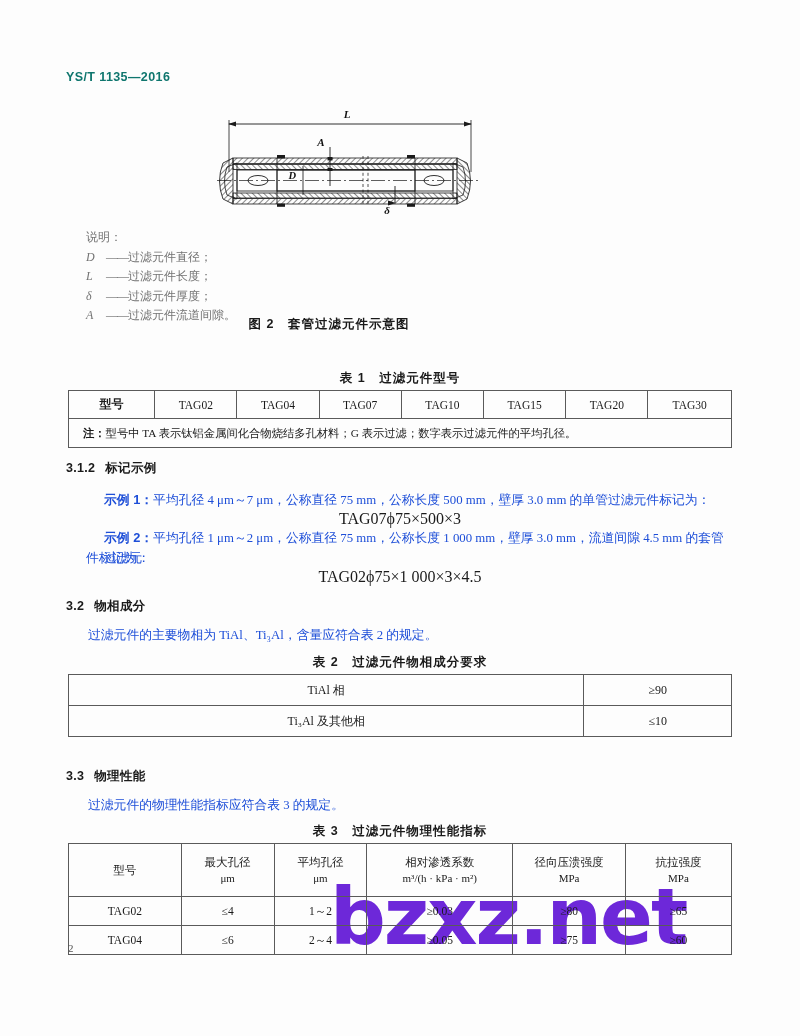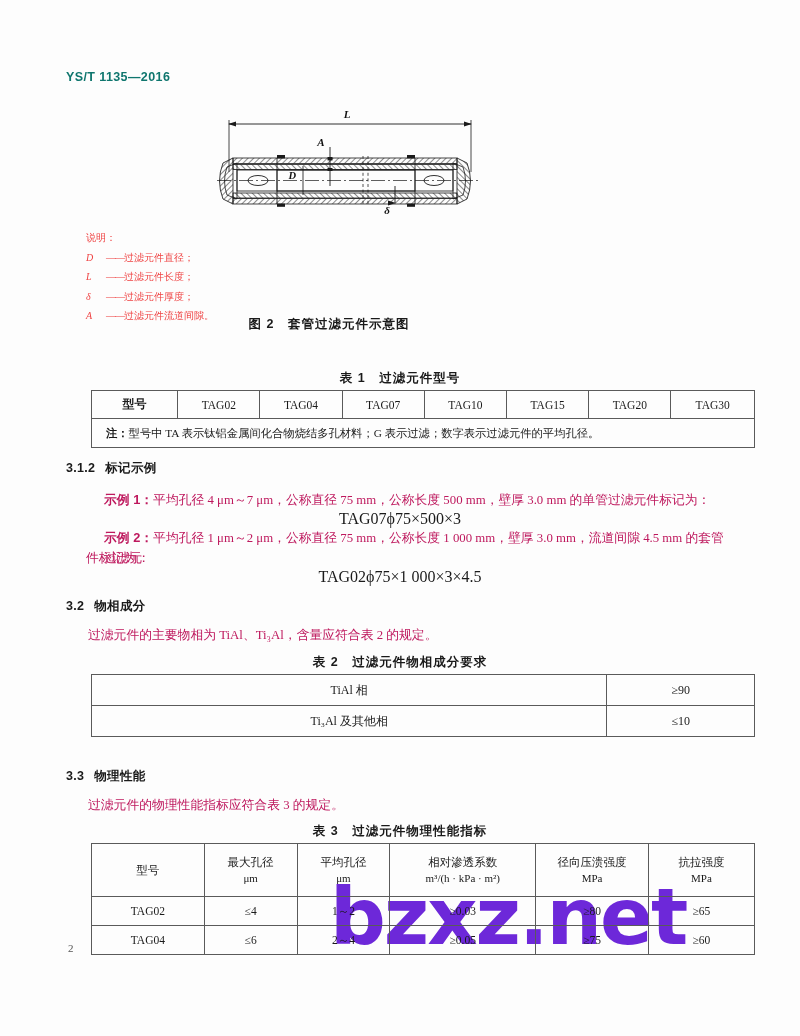--- a/index.html
+++ b/index.html
@@ -53,23 +53,23 @@
     top: 100px;
     width: 300px;
     height: 128px;
   }
   .figure-wrap svg { display: block; }
 
   .legend {
     position: absolute;
     left: 86px;
     top: 228px;
-    font-size: 10px;
+    font-size: 12px;
     line-height: 19.5px;
-    color: #ef4444;
+    color: #737373;
   }
   .legend .ln { white-space: nowrap; }
   .legend .sym {
     display: inline-block;
     width: 20px;
     font-style: italic;
     font-family: "Liberation Serif", serif;
   }
   .legend .dash { letter-spacing: -1px; }
 
@@ -96,21 +96,20 @@
     font-weight: bold;
     letter-spacing: 1px;
   }
 
   
   table.doc {
     position: absolute;
     border-collapse: collapse;
     font-size: 11.5px;
     background: transparent;
-    margin-left: 23px;
   }
   table.doc td, table.doc th {
     border: 1px solid #5a5a5a;
     text-align: center;
     vertical-align: middle;
     font-weight: normal;
     padding: 3px 2px;
     background: transparent;
   }
   table.doc .outer-l { border-left-width: 1.6px; }
@@ -147,21 +146,21 @@
     font-size: 12.5px;
     font-weight: bold;
     letter-spacing: 0.3px;
     white-space: nowrap;
   }
   .clause .num { margin-right: 10px; }
   .para {
     position: absolute;
     font-size: 12.8px;
     line-height: 20px;
-    color: #be185d;
+    color: #1d4ed8;
   }
   .example-label { font-family: "Liberation Sans", sans-serif; font-weight: bold; }
   .centered-code {
     position: absolute;
     width: 800px;
     left: 0;
     text-align: center;
     font-size: 16px;
   }
   .page-number {

